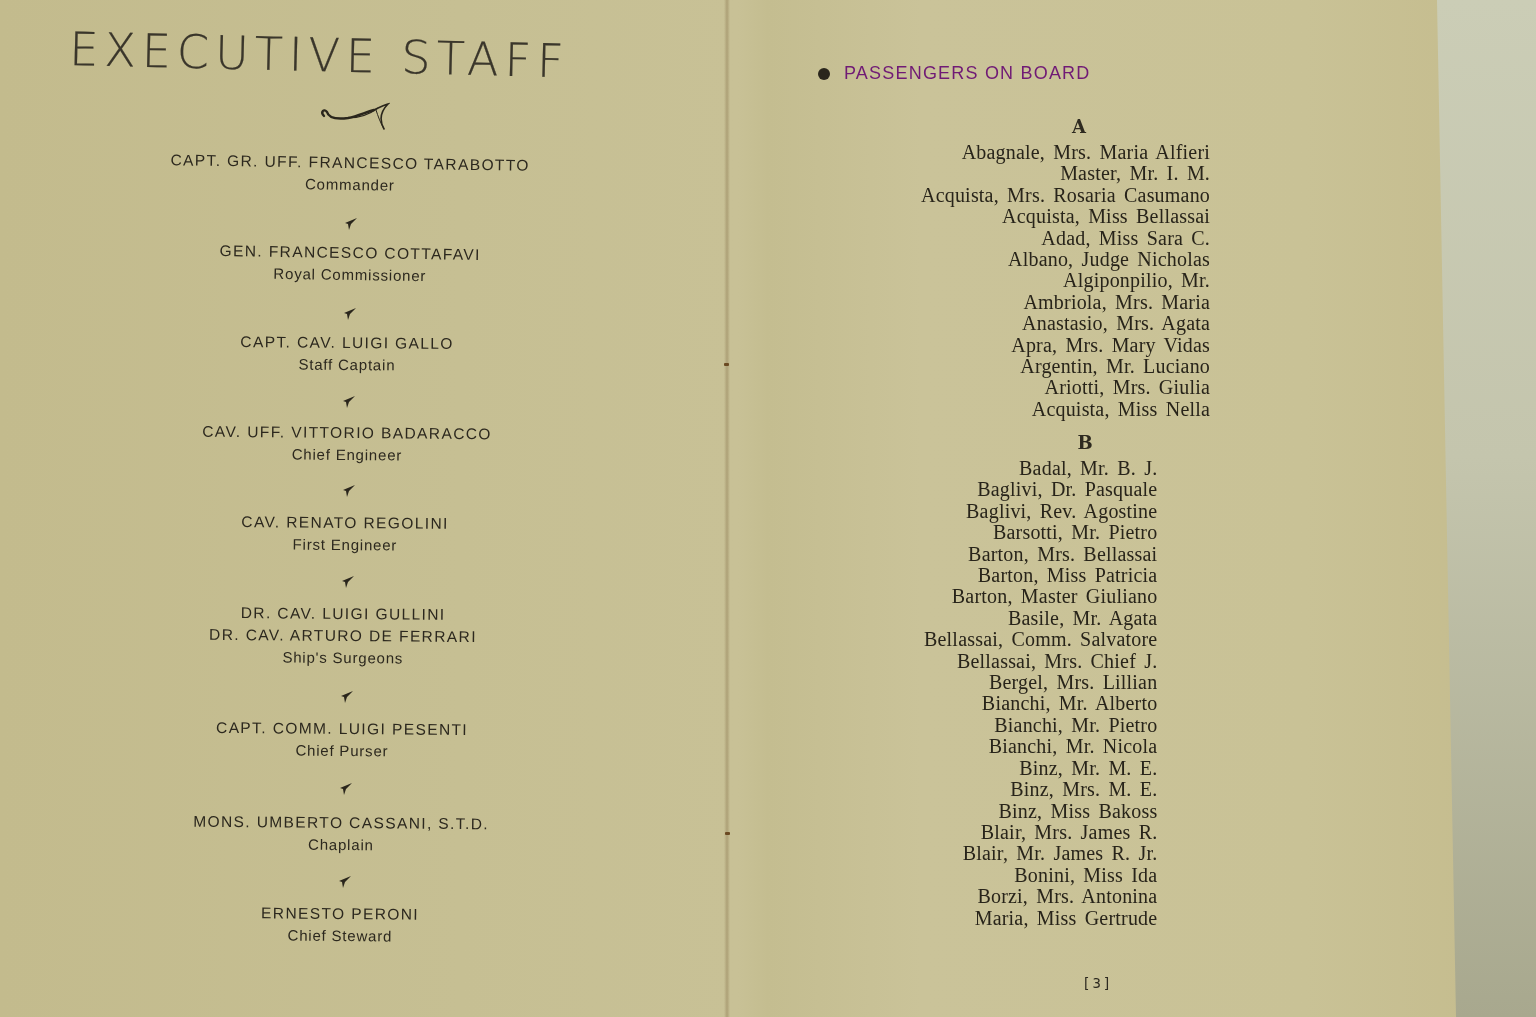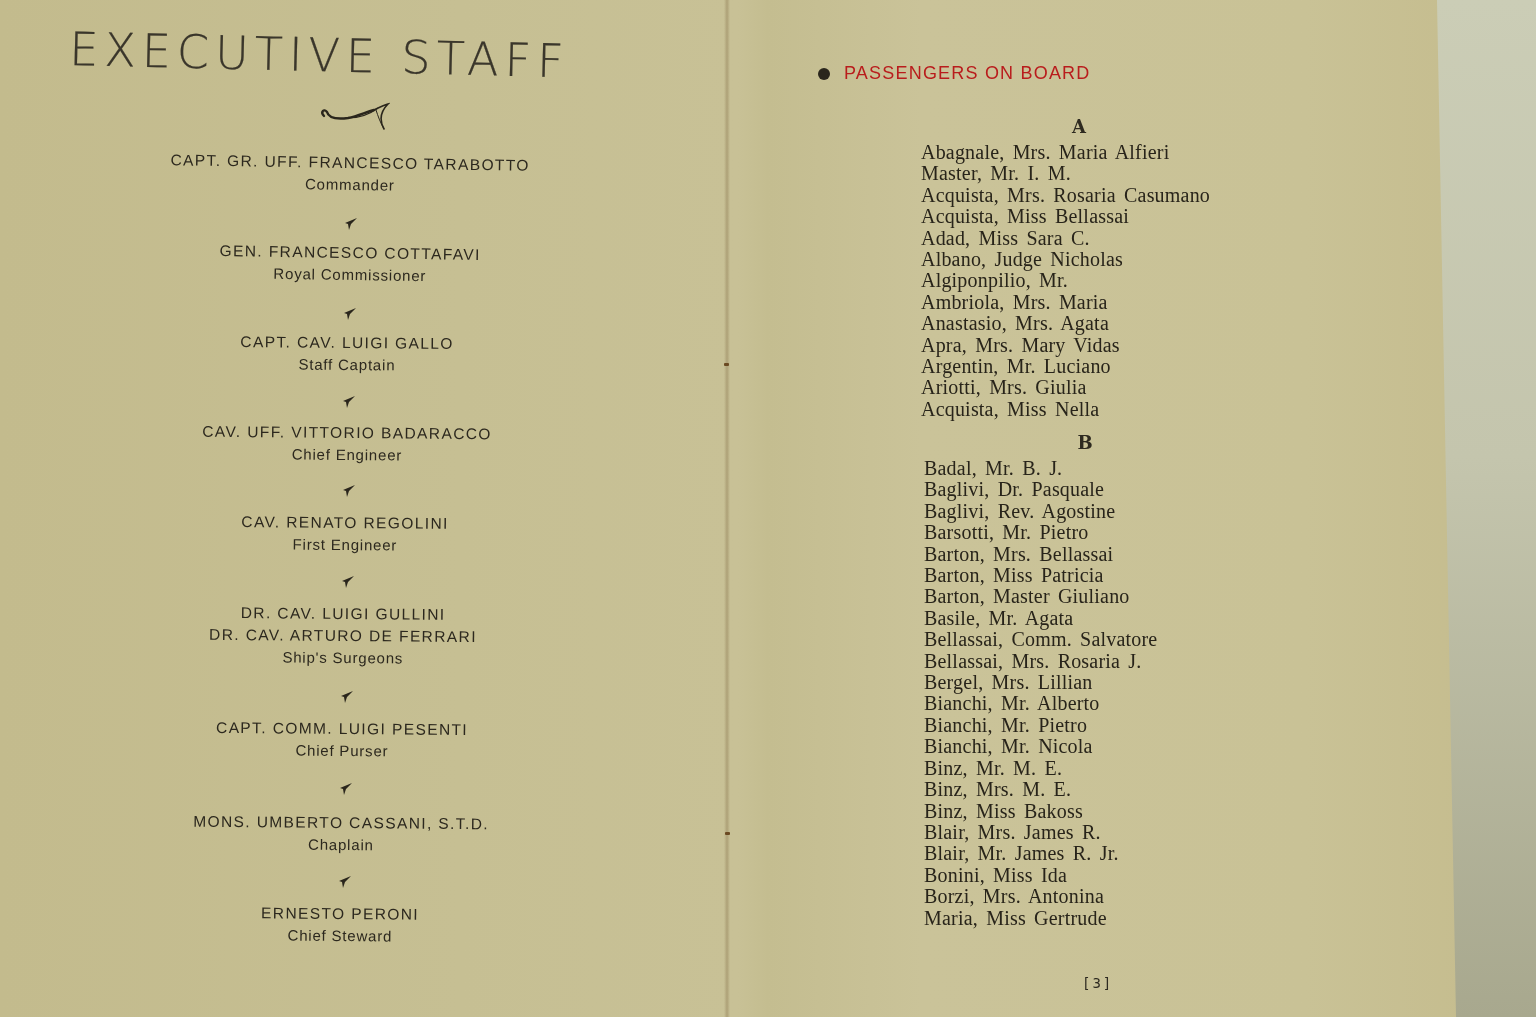--- a/index.html
+++ b/index.html
@@ -38,31 +38,31 @@
       display:block; font-size:15.5px; letter-spacing:1.4px; color:#2c281e;
       white-space:nowrap; line-height:22px;
     }
     .staff-role { display:block; font-size:15px; letter-spacing:0.8px; color:#2c281e; line-height:22px; }
     .divider-mark { position:absolute; width:14px; height:14px; }
 
     
     .right-page { position:absolute; left:730px; top:0; width:720px; height:1017px; color:#2a251b; }
     .pass-header {
       position:absolute; left:88px; top:63px; display:flex; align-items:center;
-      font-size:18px; letter-spacing:1.2px; color:#b91c1c; white-space:nowrap;
+      font-size:18px; letter-spacing:1.2px; color:#701a75; white-space:nowrap;
     }
     .bullet { width:12px; height:12px; border-radius:50%; background:#2a261c; margin-right:14px; }
     .letter-head {
       position:absolute; font-family:"DejaVu Serif", serif; font-weight:bold;
       font-size:18px; color:#2e2a20; width:20px; text-align:center;
     }
     .pass-list { position:absolute; list-style:none; margin:0; padding:0; }
     .pass-list li {
       font-family:"Liberation Serif", serif; font-size:20px; line-height:21.4px;
-      color:#28241a; word-spacing:3px; white-space:nowrap; letter-spacing:0.2px;
+      color:#28241a; word-spacing:3px; white-space:nowrap; letter-spacing:0.2px;text-align:right;
     }
     .page-number {
       position:absolute; left:352px; top:975px; font-family:"DejaVu Sans Mono", monospace;
       font-size:14px; color:#2e2a20; letter-spacing:2px;
     }
   </style>
 </head>
 <body>
 
 <div class="backdrop"></div>
@@ -173,21 +173,21 @@
   <ul class="pass-list" id="list-b" style="left:194px;top:458px;">
       <li>Badal, Mr. B. J.</li>
       <li>Baglivi, Dr. Pasquale</li>
       <li>Baglivi, Rev. Agostine</li>
       <li>Barsotti, Mr. Pietro</li>
       <li>Barton, Mrs. Bellassai</li>
       <li>Barton, Miss Patricia</li>
       <li>Barton, Master Giuliano</li>
       <li>Basile, Mr. Agata</li>
       <li>Bellassai, Comm. Salvatore</li>
-      <li>Bellassai, Mrs. Rosaria J.</li>
+      <li>Bellassai, Mrs. Chief J.</li>
       <li>Bergel, Mrs. Lillian</li>
       <li>Bianchi, Mr. Alberto</li>
       <li>Bianchi, Mr. Pietro</li>
       <li>Bianchi, Mr. Nicola</li>
       <li>Binz, Mr. M. E.</li>
       <li>Binz, Mrs. M. E.</li>
       <li>Binz, Miss Bakoss</li>
       <li>Blair, Mrs. James R.</li>
       <li>Blair, Mr. James R. Jr.</li>
       <li>Bonini, Miss Ida</li>

